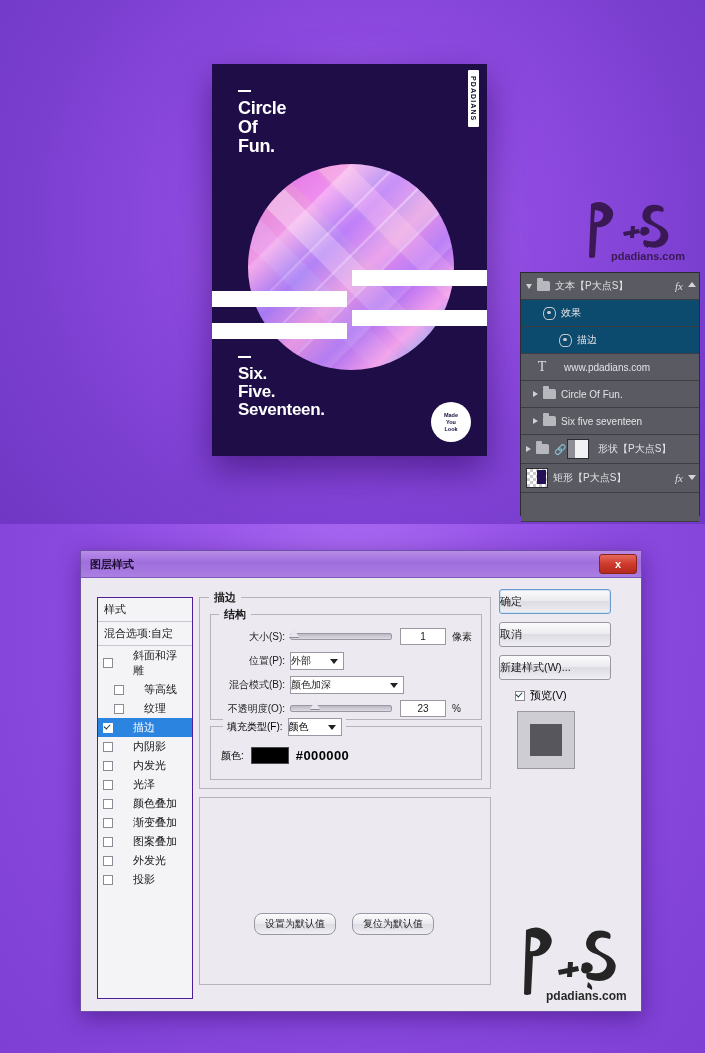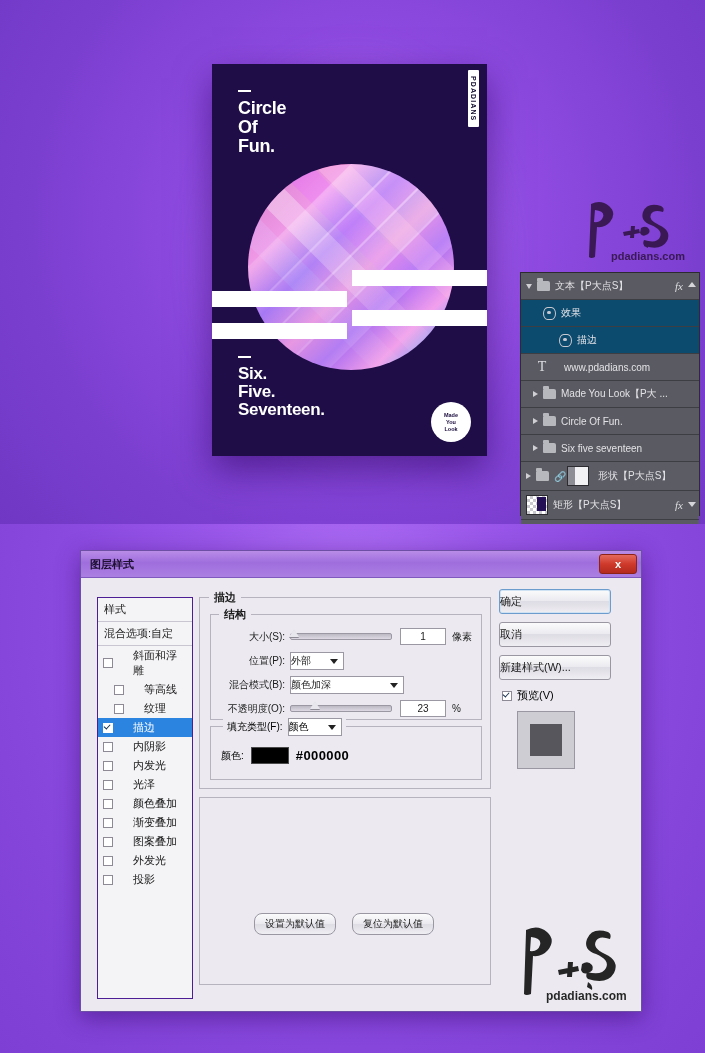--- a/index.html
+++ b/index.html
@@ -186,21 +186,21 @@
     background:linear-gradient(180deg,#fbfbfc 0%,#ebeaef 48%,#dedce4 50%,#efeef2 100%);
     border:1px solid #9a97a3;border-radius:8px;font-size:10px;color:#1a1a1a;
     padding:3px 10px;text-align:center;
   }
   
   #right-pane{position:absolute;left:418px;top:12px;width:128px;}
   .rbtn{display:block;width:110px;margin:0 0 8px 0;padding:4px 0;
     font-size:11px;border-radius:3px;border:1px solid #9a97a3;color:#1a1a1a;
     background:linear-gradient(180deg,#fbfbfc 0%,#ebeaef 48%,#dedce4 50%,#efeef2 100%);}
   .rbtn.primary{border:1px solid #6b9ccd;box-shadow:0 0 0 1px #cfe2f4 inset;}
-  #preview-row{display:flex;align-items:center;gap:5px;font-size:11px;margin:4px 0 8px 3px;}
+  #preview-row{display:flex;align-items:center;gap:5px;font-size:11px;margin:4px 0 8px 16px;}
   #preview-box{width:56px;height:56px;margin-left:18px;background:#cdcdd3;border:1px solid #9a97a3;
     display:flex;align-items:center;justify-content:center;}
   #preview-inner{width:32px;height:32px;background:#56565c;}
   
   #wm-bottom{position:absolute;left:516px;top:398px;width:122px;height:86px;opacity:.95;}
 </style>
 </head>
 <body>
 
 <div id="top-section">
@@ -266,25 +266,20 @@
     <div class="layer-row dark" style="padding-left:38px;">
       <span class="eye"></span>
       <span class="layer-name">描边</span>
     </div>
 
     <div class="layer-row light" style="padding-left:14px;">
       <span class="tglyph">T</span>
       <span class="layer-name" style="margin-left:10px;">www.pdadians.com</span>
     </div>
 
-    <div class="layer-row light" style="padding-left:12px;">
-      <span class="tri"></span>
-      <span class="folder"></span>
-      <span class="layer-name">Made You Look【P大 ...</span>
-    </div>
 
     <div class="layer-row light" style="padding-left:12px;">
       <span class="tri"></span>
       <span class="folder"></span>
       <span class="layer-name">Circle Of Fun.</span>
     </div>
 
     <div class="layer-row light" style="padding-left:12px;">
       <span class="tri"></span>
       <span class="folder"></span>

